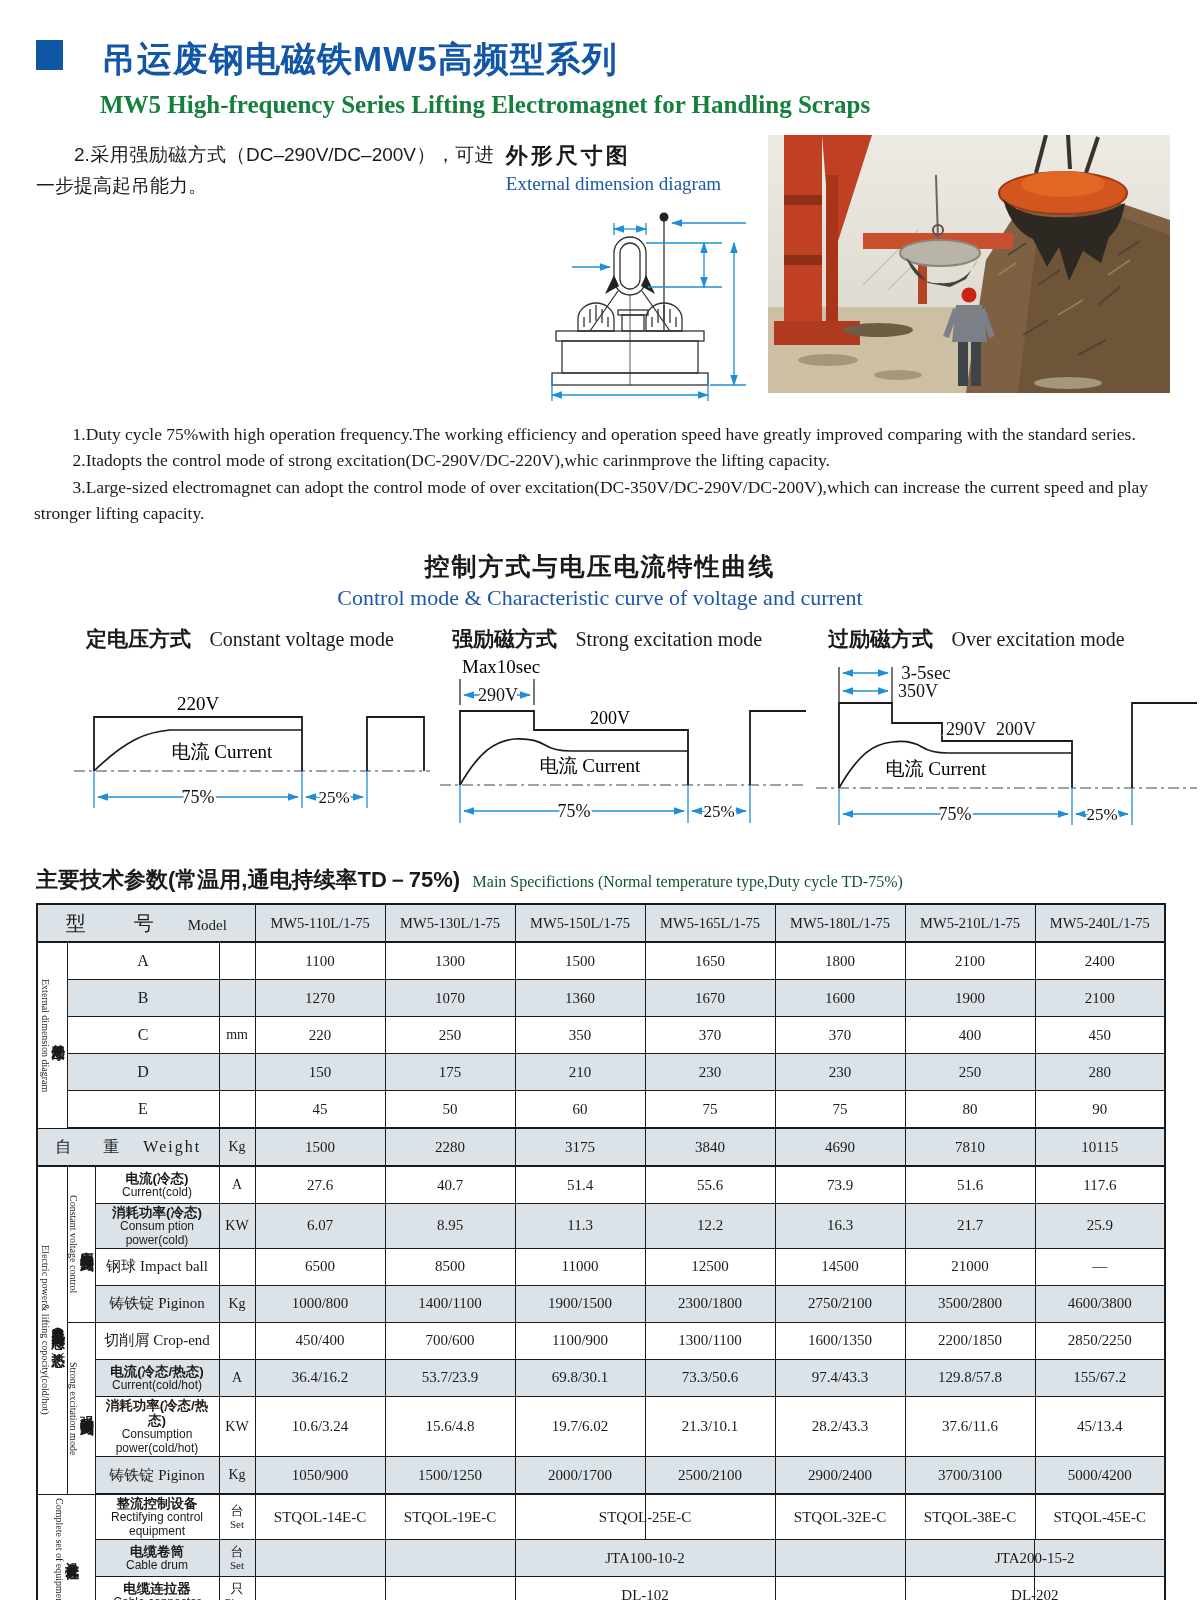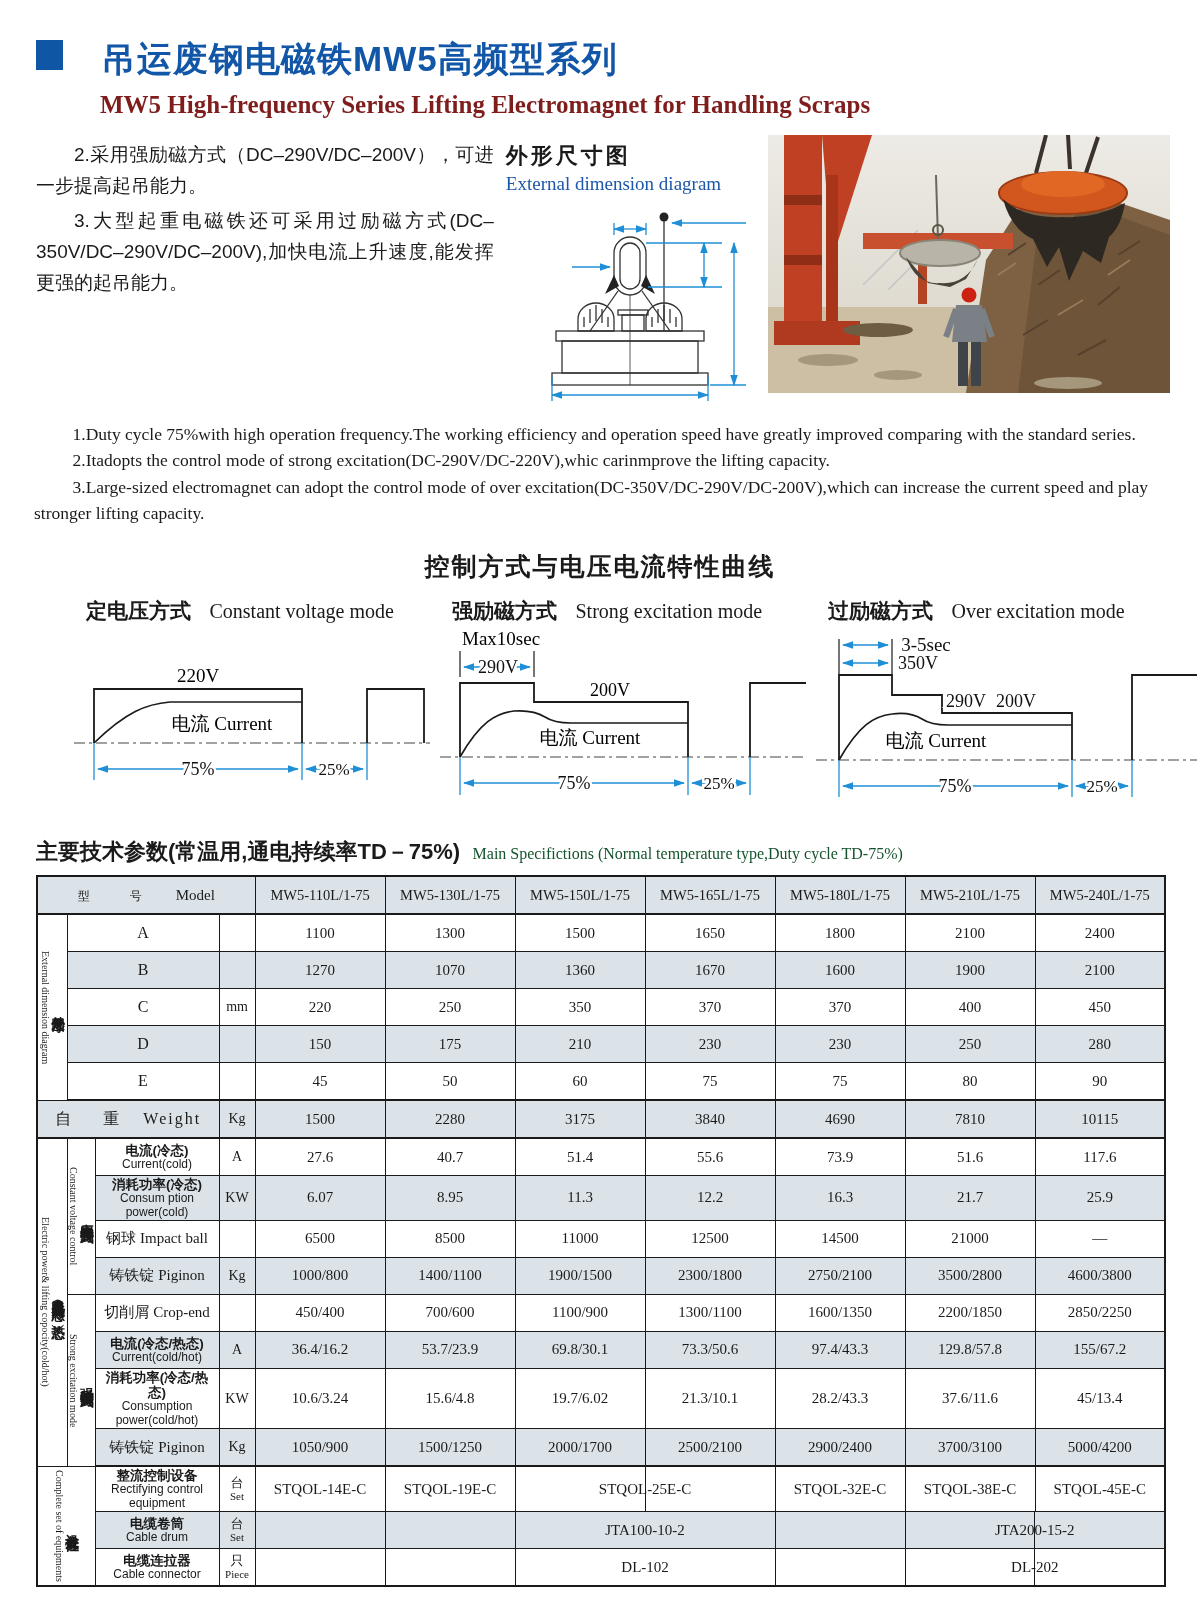--- a/index.html
+++ b/index.html
@@ -2,21 +2,21 @@
 <html><head>
 <meta charset="utf-8">
 <style>
   html,body{margin:0;padding:0;background:#fff;}
   body{width:1200px;height:1600px;overflow:hidden;font-family:"Liberation Sans",sans-serif;color:#1a1a1a;}
   
   .hdr{padding:36px 36px 0 36px;}
   .title-row{display:flex;align-items:flex-start;}
   .bullet{width:27px;height:30px;background:#0f57a5;margin-top:4px;}
   .title-zh{font-size:35px;font-weight:bold;color:#1256a7;margin:0 0 0 38px;letter-spacing:1px;}
-  .title-en{font-family:"Liberation Serif",serif;font-size:25px;font-weight:600;color:#7f1d1d;margin:8px 0 0 64px;}
+  .title-en{font-family:"Liberation Serif",serif;font-size:25px;font-weight:600;color:#15803d;margin:8px 0 0 64px;}
   
   .top{display:flex;padding:16px 30px 0 36px;}
   .features{width:468px;}
   .feat-head{font-size:25px;margin:2px 0 6px 0;}
   .feat-zh{font-weight:bold;color:#111;}
   .feat-en{font-family:"Liberation Serif",serif;color:#1d57a9;margin-left:6px;}
   .features p{font-size:19px;line-height:31px;margin:4px 0;text-indent:2em;text-align:justify;}
   .dimblock{width:268px;padding-left:12px;}
   .dim-zh{font-size:22px;font-weight:bold;margin:6px 0 2px 0;letter-spacing:3px;}
   .dim-en{font-family:"Liberation Serif",serif;font-size:19px;color:#1d57a9;margin:0;}
@@ -38,21 +38,21 @@
   
   .specs{margin:22px 36px 0 36px;}
   .spec-title-zh{font-size:22px;font-weight:bold;}
   .spec-title-en{font-family:"Liberation Serif",serif;font-size:16px;color:#14532d;margin-left:8px;}
   table{border-collapse:collapse;table-layout:fixed;width:1128px;margin-top:8px;border:2px solid #1a1a1a;}
   td{border:1px solid #1a1a1a;text-align:center;vertical-align:middle;height:34px;padding:1px 2px;overflow:hidden;}
   tr.shaded td{background-color:#dce3e8;}
   tr.hb td{border-bottom-width:2px;}
   td.num{font-family:"Liberation Serif",serif;font-size:15px;}
   td.model{font-family:"Liberation Serif",serif;font-size:14.5px;}
-  td.model-label .c-zh{font-size:12px;letter-spacing:14px;margin-right:20px;}
+  td.model-label .c-zh{font-size:20px;letter-spacing:14px;margin-right:20px;}
   td.model-label .c-en{font-family:"Liberation Serif",serif;font-size:15px;}
   td.rl{font-family:"Liberation Serif",serif;font-size:16px;}
   td.unit{font-family:"Liberation Serif",serif;font-size:14px;line-height:1.1;}
   td.unit .c-zh{display:block;font-family:"Liberation Sans",sans-serif;font-size:13px;}
   td.unit .c-en{display:block;font-size:11px;}
   td.inline .c-zh{font-size:15px;}
   td.inline .c-en{font-family:"Liberation Serif",serif;font-size:15px;margin-left:4px;}
   td.stack{line-height:1.12;}
   td.stack .c-zh{display:block;font-size:13.5px;font-weight:bold;}
   td.stack .c-en{display:block;font-family:Liberation Sans, sans-serif;font-size:12px;}
@@ -71,21 +71,20 @@
   <div class="title-row">
     <div class="bullet"></div>
     <h1 class="title-zh">吊运废钢电磁铁MW5高频型系列</h1>
   </div>
   <h2 class="title-en">MW5 High-frequency Series Lifting Electromagnet for Handling Scraps</h2>
 </div>
 
 <div class="top">
   <div class="features">
     <p>2.采用强励磁方式（DC–290V/DC–200V），可进一步提高起吊能力。</p>
-    <p>3.大型起重电磁铁还可采用过励磁方式(DC–350V/DC–290V/DC–200V),加快电流上升速度,能发挥更强的起吊能力。</p>
   </div>
 
   <div class="dimblock">
     <p class="dim-zh">外形尺寸图</p>
     <p class="dim-en">External dimension diagram</p>
     <svg width="258" height="208" viewBox="0 0 258 208">
       <defs>
         <marker id="dArr" markerWidth="9" markerHeight="8" refX="8" refY="3" orient="auto-start-reverse">
           <path d="M0,0 L9,3 L0,6 z" fill="#1e8fd6"></path>
         </marker>
@@ -209,20 +208,21 @@
 </div>
 
 <div class="notes">
   <p>1.Duty cycle 75%with high operation frequency.The working efficiency and operation speed have greatly improved comparing with the standard series.</p>
   <p>2.Itadopts the control mode of strong excitation(DC-290V/DC-220V),whic carinmprove the lifting capacity.</p>
   <p>3.Large-sized electromagnet can adopt the control mode of over excitation(DC-350V/DC-290V/DC-200V),which can increase the current speed and play stronger lifting capacity.</p>
 </div>
 
 <div class="ctrl">
   <p class="ctrl-zh">控制方式与电压电流特性曲线</p>
+  <p class="ctrl-en">Control mode &amp; Characteristic curve of voltage and current</p>
 </div>
 
 <div class="modes">
 
   <div class="mode">
     <p class="mode-title">
       <span class="mt-zh">定电压方式</span>
       <span class="mt-en">Constant voltage mode</span>
     </p>
     <svg width="360" height="168" viewBox="0 0 360 168">

